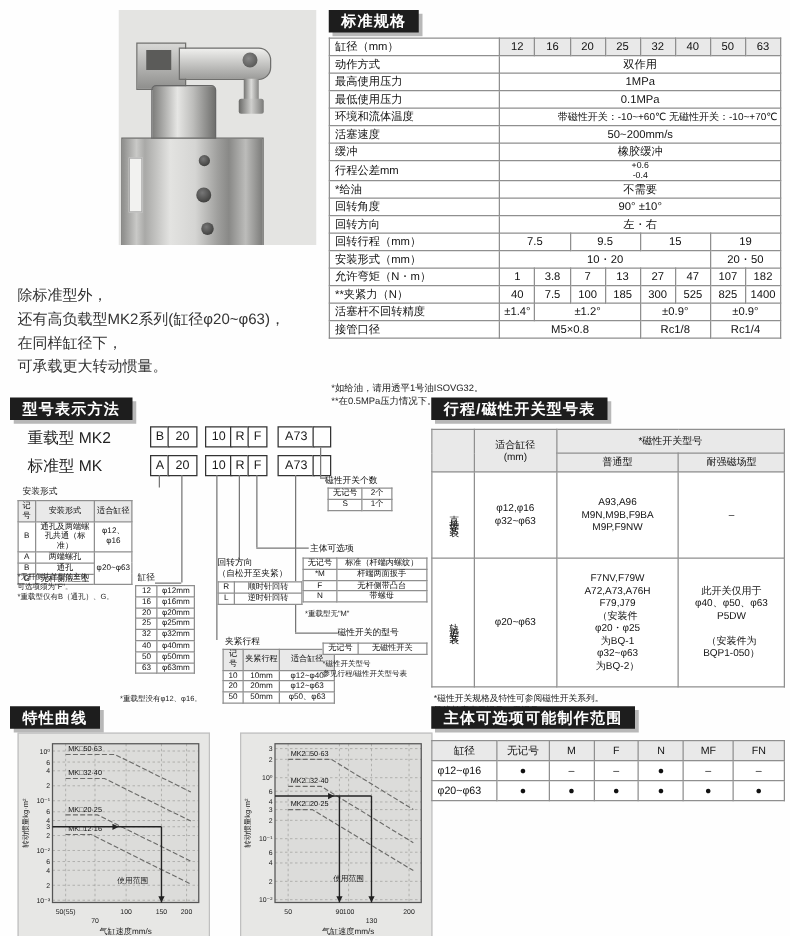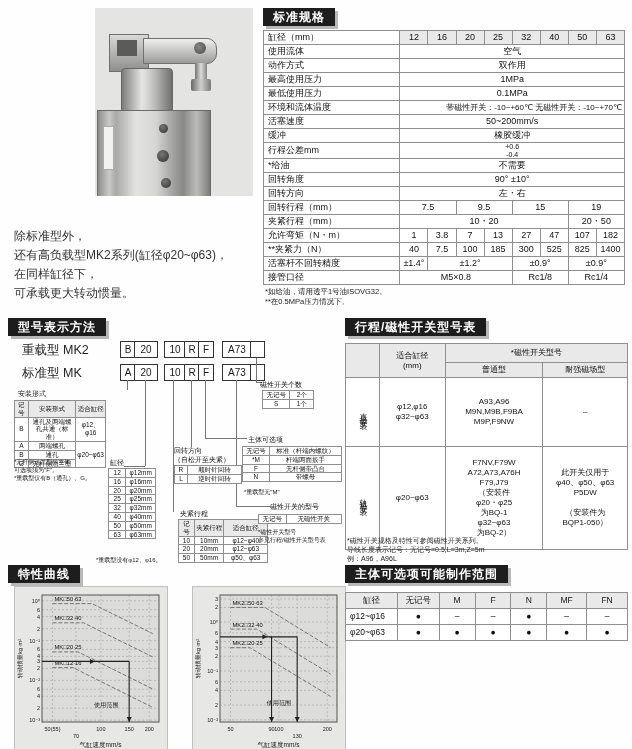--- a/index.html
+++ b/index.html
@@ -14,21 +14,21 @@
      white-space:pre-line;line-height:1.25;color:#111;}
   .hdr{background:#e9e9e9;}
   .lbl{text-align:left;padding-left:4px;}
   .sm{font-size:8px;text-align:right;}
   .sm2{font-size:7.5px;}
   .stack{font-size:7px;line-height:1.1;padding:0;}
   .vert{writing-mode:vertical-rl;text-orientation:upright;letter-spacing:3px;font-size:9px;padding:0 3px;}
 
   #specTable{position:absolute;left:263px;top:30px;width:362px;}
   #specTable td{height:13px;}
-  .fnote{position:absolute;font-size:7.5px;color:#222;line-height:9px;white-space:pre-line;}
+  .fnote{position:absolute;font-size:7.5px;color:#222;line-height:9px;white-space:pre-line;margin-top:19px;}
 
   
   .photo{position:absolute;left:95px;top:8px;width:158px;height:188px;background:#e4e4e2;overflow:hidden;}
   .photo div{position:absolute;}
   .armhead{left:14px;top:26px;width:38px;height:36px;background:linear-gradient(180deg,#d8d8d6,#8f8f8d);border:1px solid #6f6f6d;}
   .armhole{left:22px;top:32px;width:20px;height:16px;background:#5b5b59;}
   .armbar{left:48px;top:30px;width:72px;height:24px;background:linear-gradient(180deg,#efefed,#9c9c9a);border:1px solid #6f6f6d;border-radius:0 10px 10px 0;}
   .armboltHole{left:99px;top:34px;width:12px;height:12px;border-radius:50%;background:radial-gradient(circle at 40% 40%,#888,#4a4a48);}
   .boltbody{left:100px;top:55px;width:12px;height:18px;background:linear-gradient(90deg,#747472,#dcdcda,#868684);}
   .boltnut{left:96px;top:71px;width:20px;height:12px;border-radius:2px;background:linear-gradient(90deg,#696967,#cfcfcd,#7a7a78);}
@@ -115,24 +115,20 @@
           <td class="hdr">12</td>
           <td class="hdr">16</td>
           <td class="hdr">20</td>
           <td class="hdr">25</td>
           <td class="hdr">32</td>
           <td class="hdr">40</td>
           <td class="hdr">50</td>
           <td class="hdr">63</td>
         </tr>
         <tr>
-          <td class="lbl">使用流体</td>
-          <td colspan="8">空气</td>
-        </tr>
-        <tr>
           <td class="lbl">动作方式</td>
           <td colspan="8">双作用</td>
         </tr>
         <tr>
           <td class="lbl">最高使用压力</td>
           <td colspan="8">1MPa</td>
         </tr>
         <tr>
           <td class="lbl">最低使用压力</td>
           <td colspan="8">0.1MPa</td>
@@ -167,21 +163,21 @@
           <td colspan="8">左・右</td>
         </tr>
         <tr>
           <td class="lbl">回转行程（mm）</td>
           <td colspan="2">7.5</td>
           <td colspan="2">9.5</td>
           <td colspan="2">15</td>
           <td colspan="2">19</td>
         </tr>
         <tr>
-          <td class="lbl">夹紧行程（mm）</td>
+          <td class="lbl">安装形式（mm）</td>
           <td colspan="6">10・20</td>
           <td colspan="2">20・50</td>
         </tr>
         <tr>
           <td class="lbl">允许弯矩（N・m）</td>
           <td>1</td>
           <td>3.8</td>
           <td>7</td>
           <td>13</td>
           <td>27</td>

